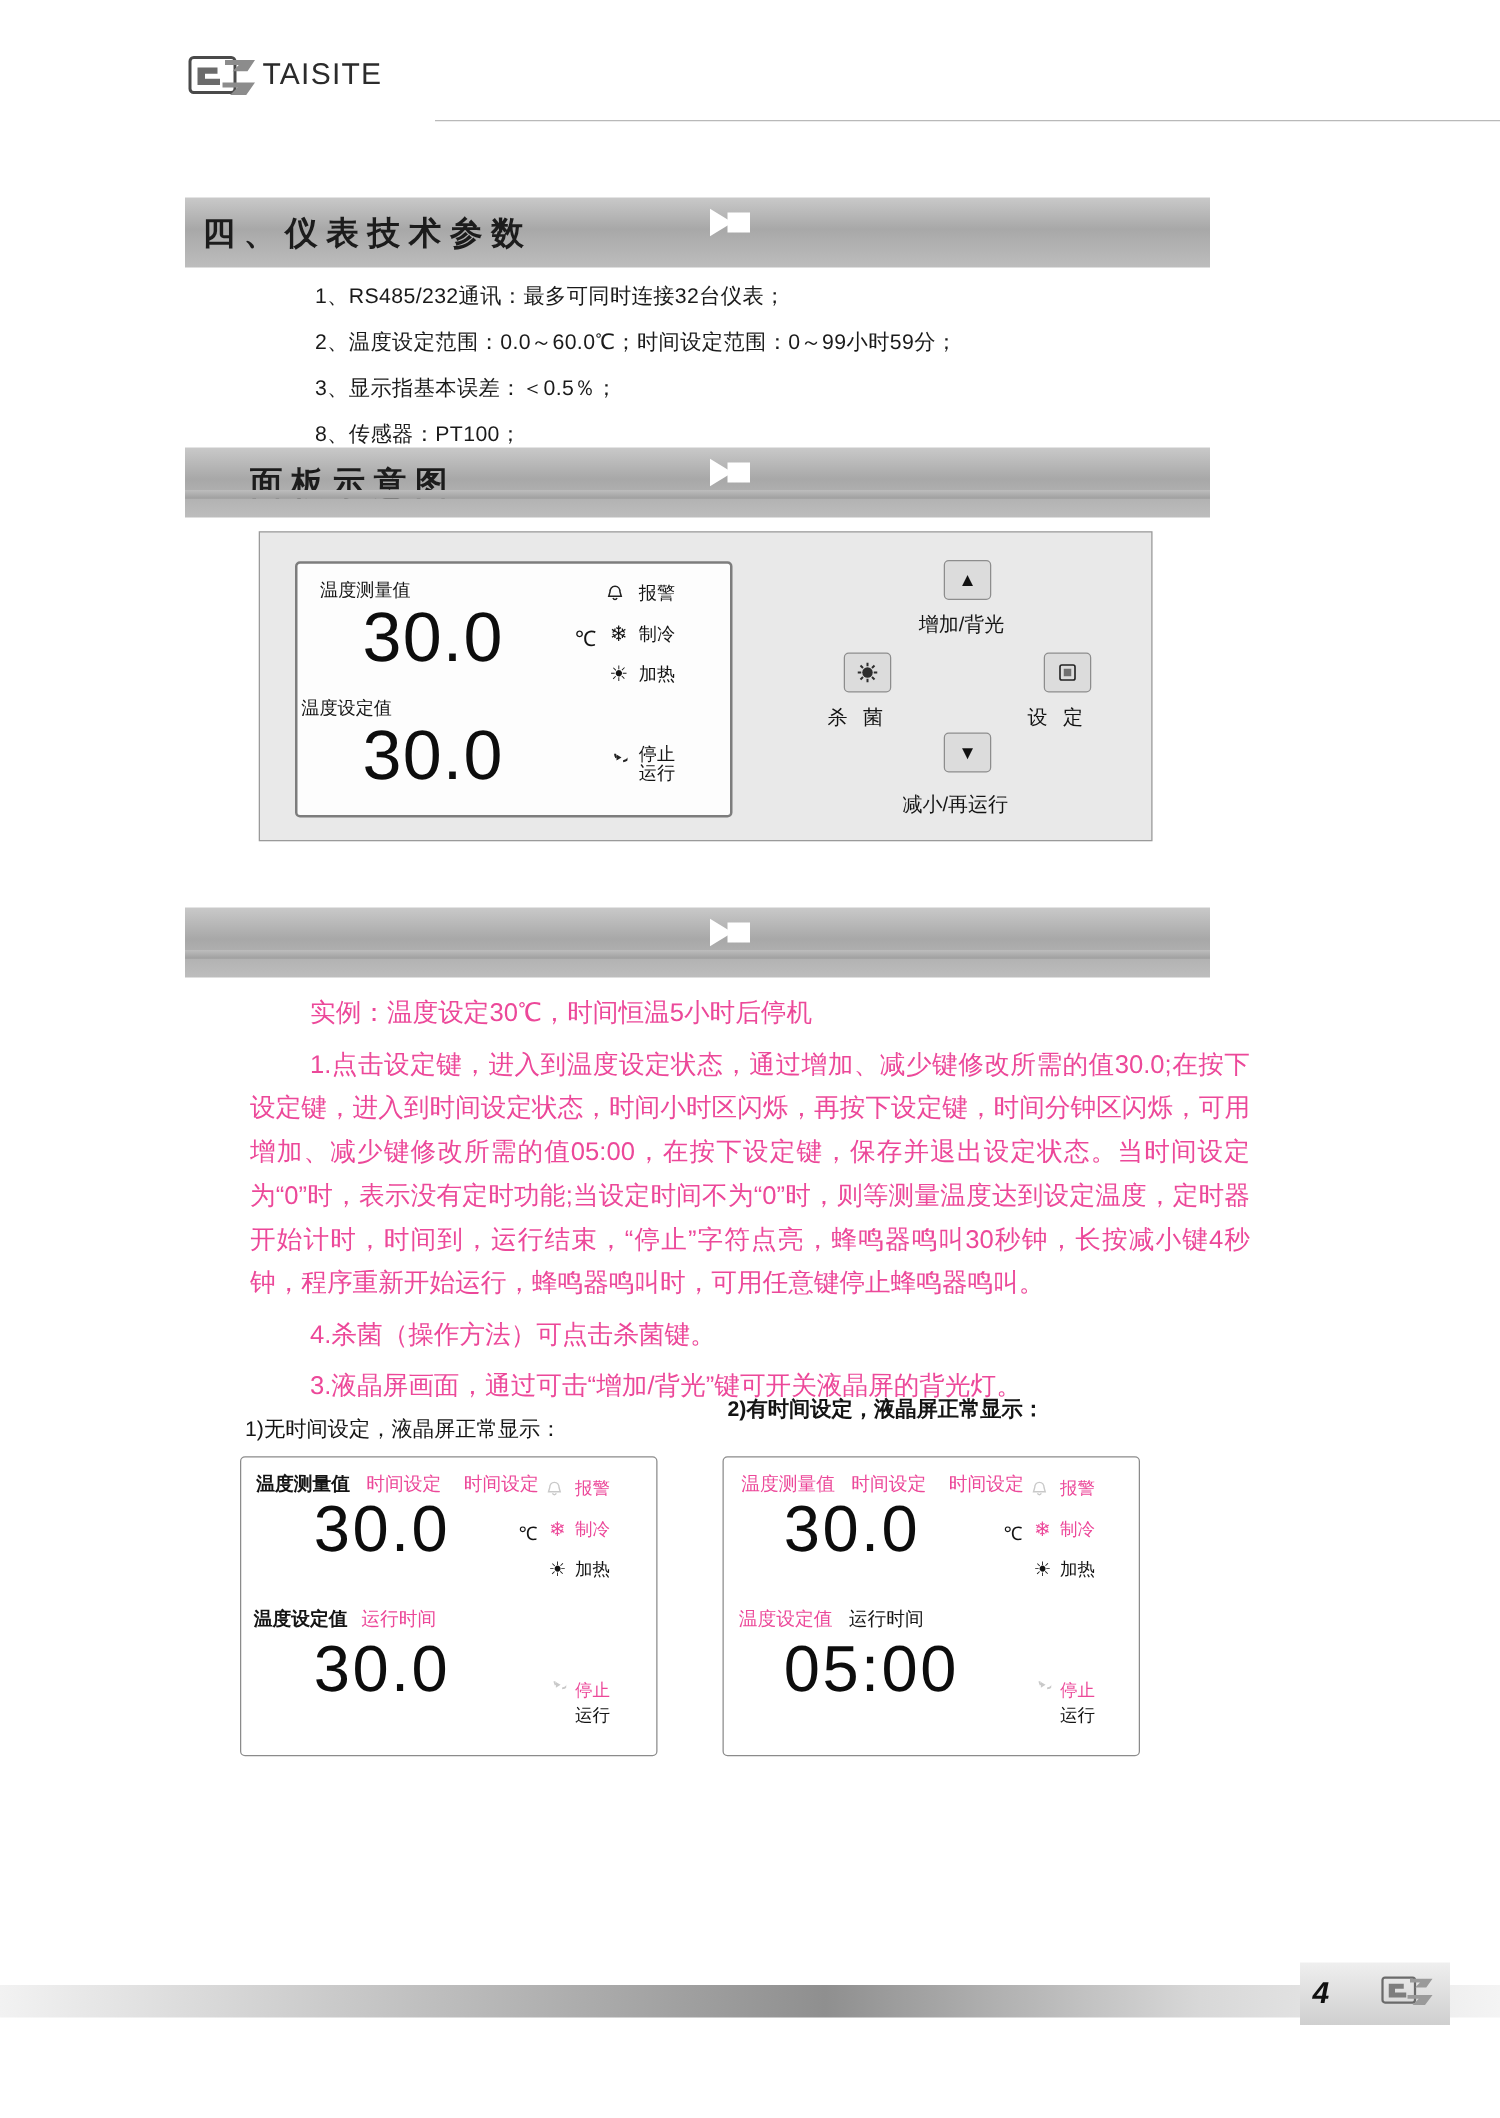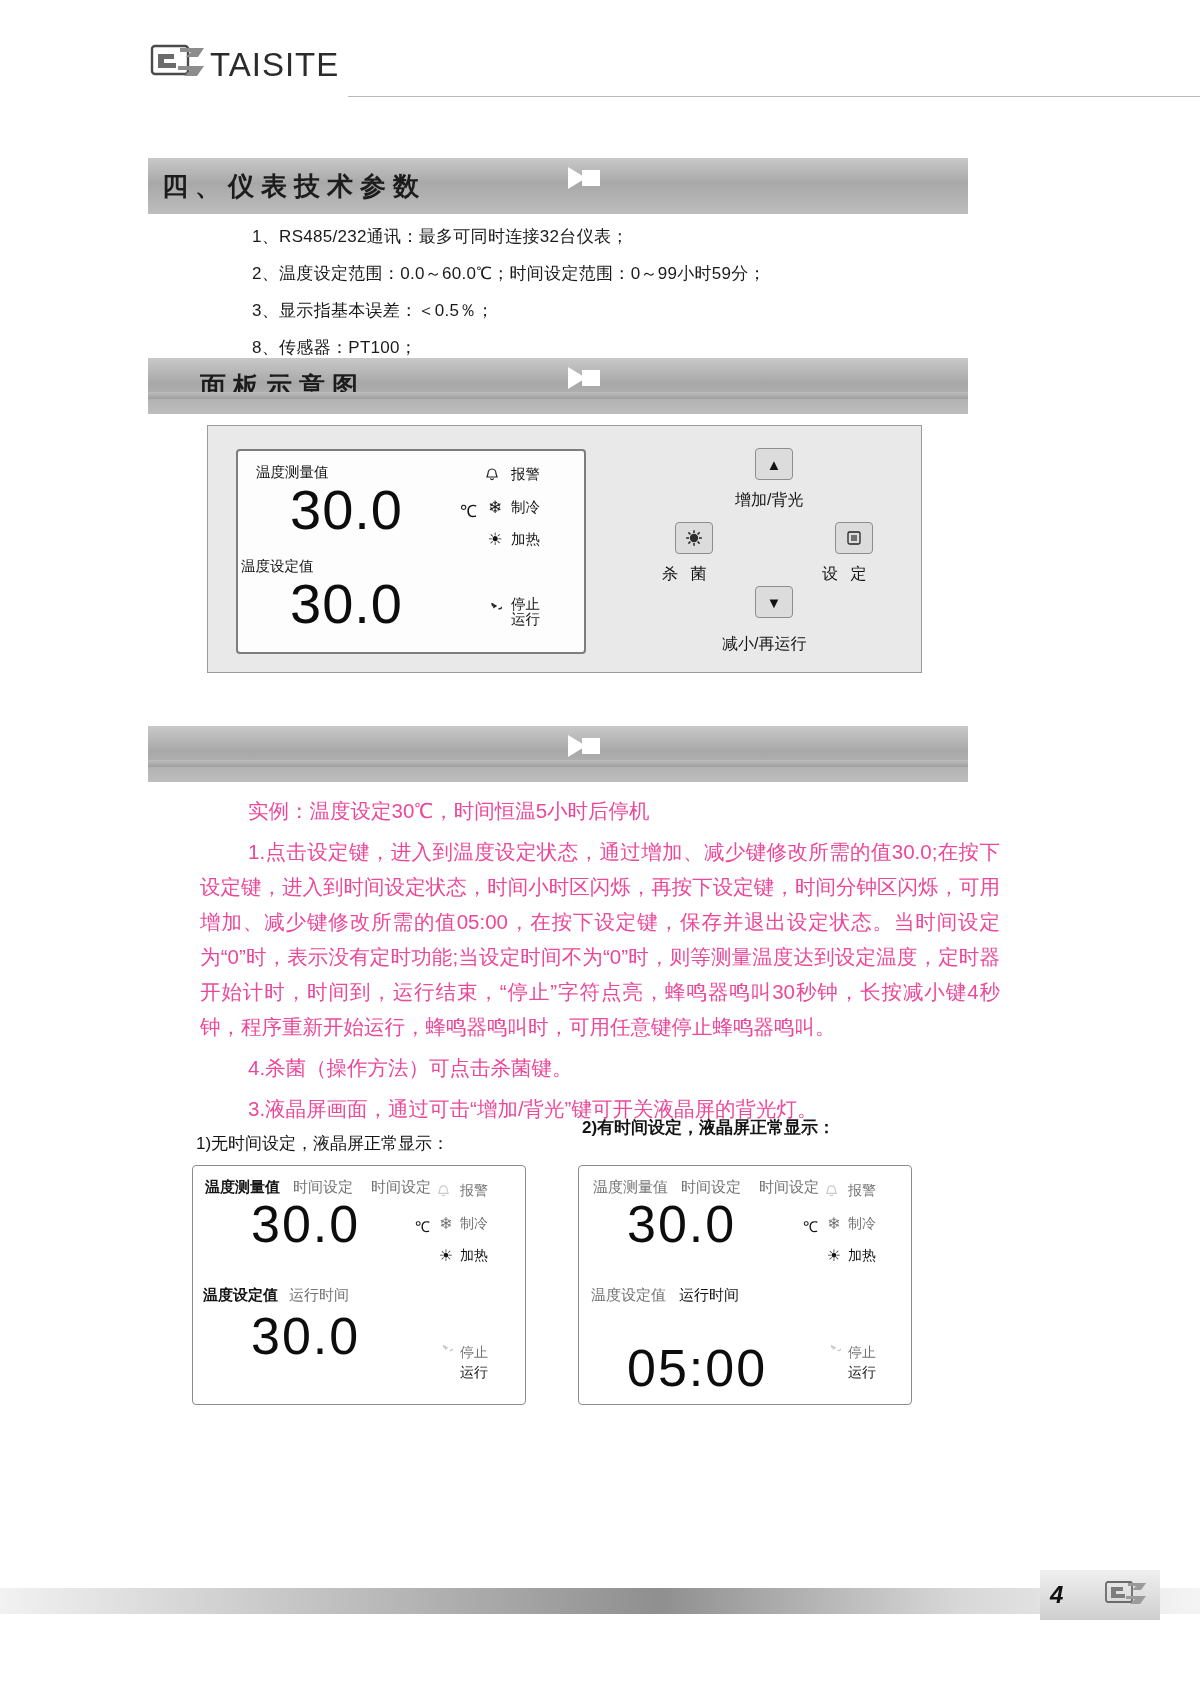--- a/index.html
+++ b/index.html
@@ -27,21 +27,21 @@
     width: 920px; height: 70px;
   }
   .logo-mark {
     position: absolute;
     left: 0; top: 2px;
     width: 62px; height: 52px;
   }
   .logo-text {
     position: absolute;
     left: 62px; top: 8px;
-    font-size: 33px;
+    font-size: 24px;
     letter-spacing: 1px;
     color: #2b2b2b;
     font-family: "Liberation Sans", sans-serif;
     text-align: center;
   }
   .header-rule {
     position: absolute;
     left: 200px; top: 58px;
     width: 860px; height: 1px;
     background: #b9b9b9;
@@ -198,21 +198,21 @@
     background: #ffffff;
     border: 1.5px solid #8b8b8b;
     border-radius: 4px;
   }
   .ex-lcd .l {
     position: absolute;
     font-size: 15px;
     white-space: nowrap;
     color: #141414;
   }
-  .ex-lcd .faint { color: #737373; }
+  .ex-lcd .faint { color: #ec4899; }
   .ex-lcd .num {
     position: absolute;
     font-size: 52px;
     font-weight: 500;
     color: #0d0d0d;
     letter-spacing: 2px;
   }
   .ex-lcd .unit {
     position: absolute;
     font-size: 15px;
@@ -435,21 +435,21 @@
   <div class="ex-cap" style="left:582px; top:1116px;font-weight:bold;">2)有时间设定，液晶屏正常显示：</div>
   <div class="ex-lcd" style="left:578px; top:1165px;">
     <div class="l faint" style="left:14px; top:12px;">温度测量值</div>
     <div class="l faint" style="left:102px; top:12px;">时间设定</div>
     <div class="l faint" style="left:180px; top:12px;">时间设定</div>
     <div class="num" style="left:48px; top:28px;">30.0</div>
     <div class="unit" style="left:224px; top:50px;">℃</div>
 
     <div class="l faint" style="left:12px; top:120px;">温度设定值</div>
     <div class="l" style="left:100px; top:120px; color:#141414;">运行时间</div>
-    <div class="num" style="left:48px; top:140px;margin-top:32px;">05:00</div>
+    <div class="num" style="left:48px; top:140px;">05:00</div>
 
     <div class="ex-ind faint" style="left:245px; top:16px;">
       <span class="g">
         <svg width="15" height="15" viewBox="0 0 16 16">
             <path d="M8 2 C5.4 2 4 4 4 6.6 L3 10 h10 L12 6.6 C12 4 10.6 2 8 2 z" fill="none" stroke="#c9c9c9" stroke-width="1.2"></path>
             <path d="M6.4 11.4 a1.7 1.7 0 0 0 3.2 0" fill="none" stroke="#c9c9c9" stroke-width="1.2"></path>
           </svg>
       </span>
       <span>报警</span>
     </div>

